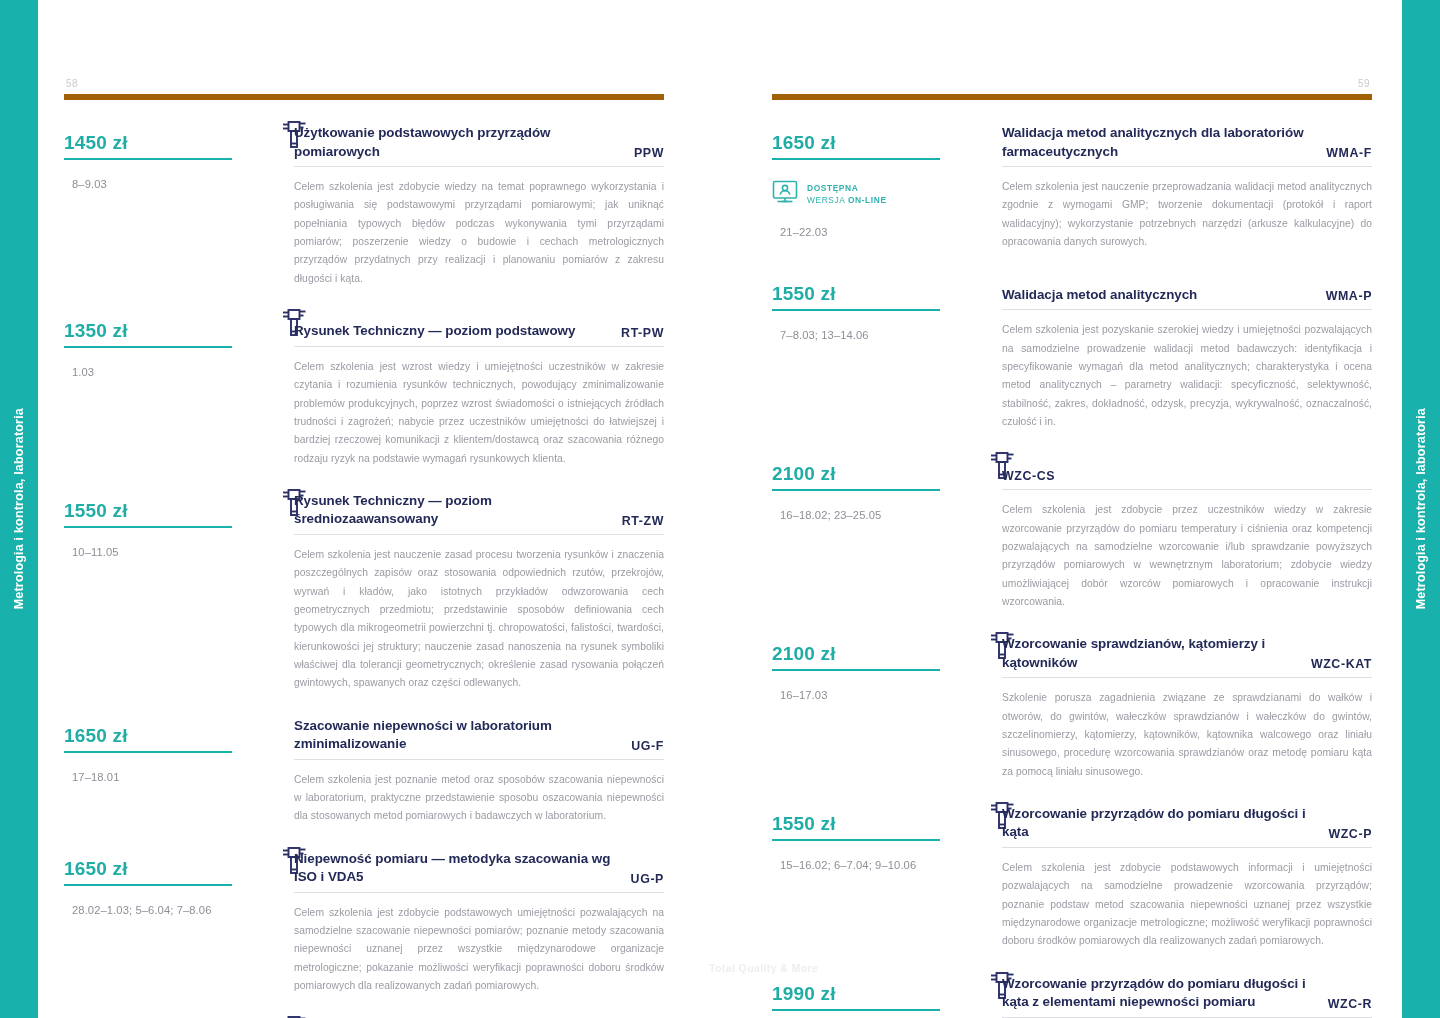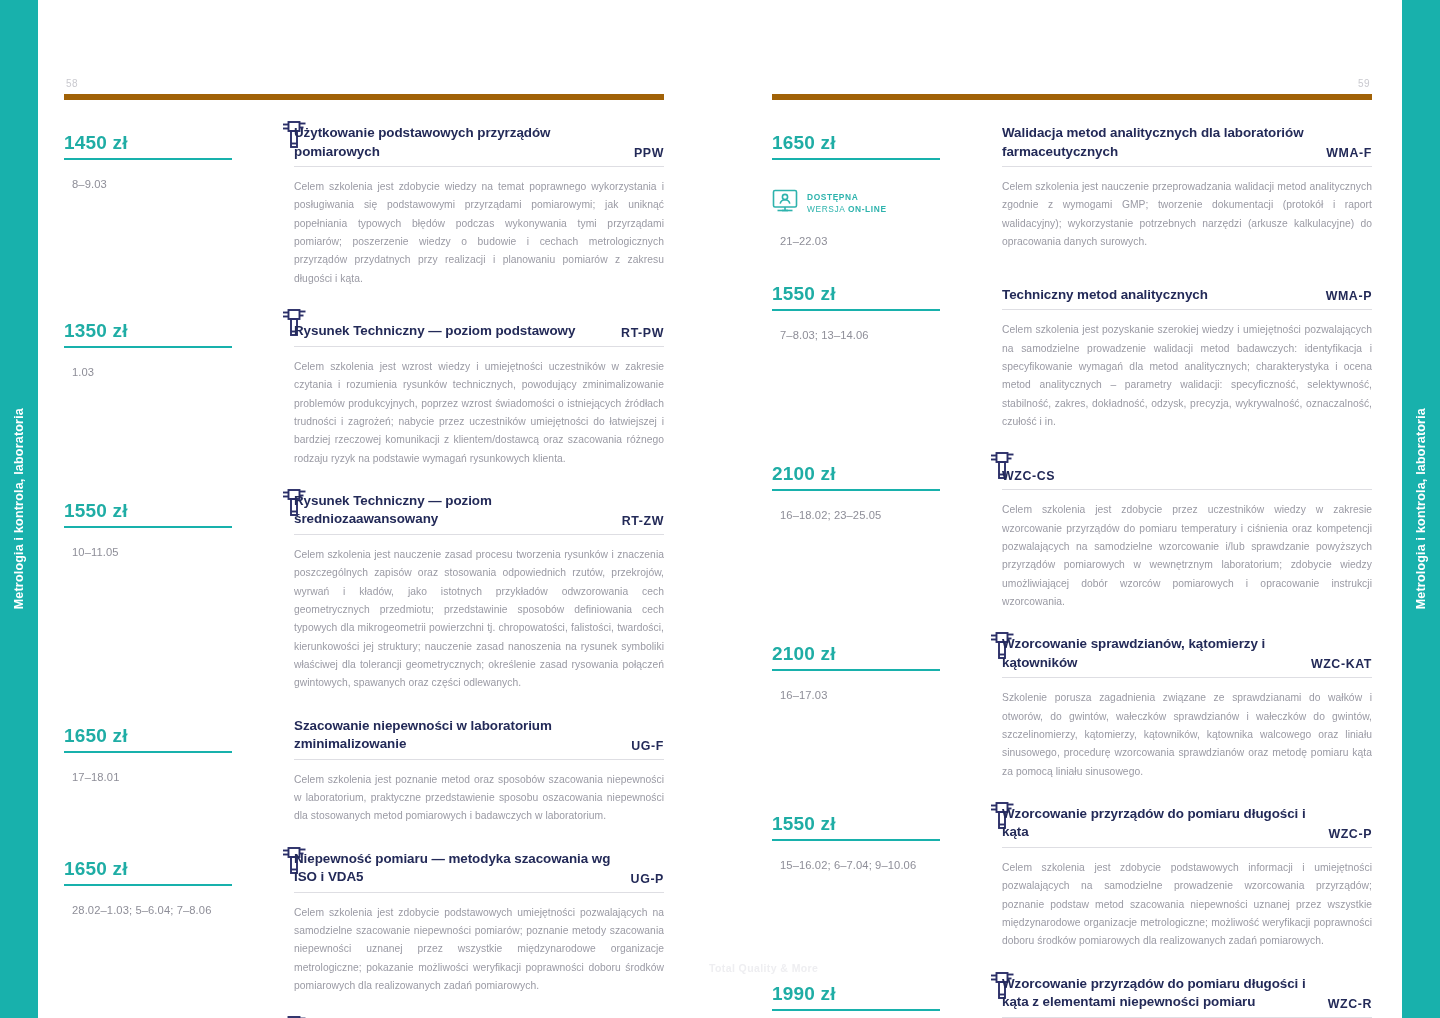--- a/index.html
+++ b/index.html
@@ -98,21 +98,21 @@
   }
   .dates {
     margin-top: 16px;
     font-size: 11.2px;
     color: #8e8e98;
     letter-spacing: .1px;
     line-height: 1.45;
     margin-left: 8px;
   }
   .online-badge {
-    margin-top: 29px;
+    margin-top: 20px;
     display: flex;
     align-items: center;
     gap: 9px;
   }
   .online-badge .txt {
     font-size: 8.4px;
     letter-spacing: .6px;
     color: #2eb3ad;
     line-height: 1.45;
     font-weight: bold;
@@ -394,21 +394,21 @@
           <div class="entry">
             <div class="meta">
               <div class="price-row">
                 <div class="price">1550 zł</div>
               </div>
               <div class="price-rule"></div>
               <div class="dates">7–8.03; 13–14.06</div>
             </div>
             <div class="body">
               <div class="title-row">
-                <div class="title">Techniczny metod analitycznych</div>
+                <div class="title">Walidacja metod analitycznych</div>
                 <div class="code">WMA-P</div>
               </div>
               <div class="title-rule"></div>
               <div class="desc">Celem szkolenia jest pozyskanie szerokiej wiedzy i umiejętności pozwalających na samodzielne prowadzenie walidacji metod badawczych: identyfikacja i specyfikowanie wymagań dla metod analitycznych; charakterystyka i ocena metod analitycznych – parametry walidacji: specyficzność, selektywność, stabilność, zakres, dokładność, odzysk, precyzja, wykrywalność, oznaczalność, czułość i in.</div>
             </div>
           </div>
           <div class="entry">
             <div class="meta">
               <div class="price-row">
                 <div class="price">2100 zł</div>

